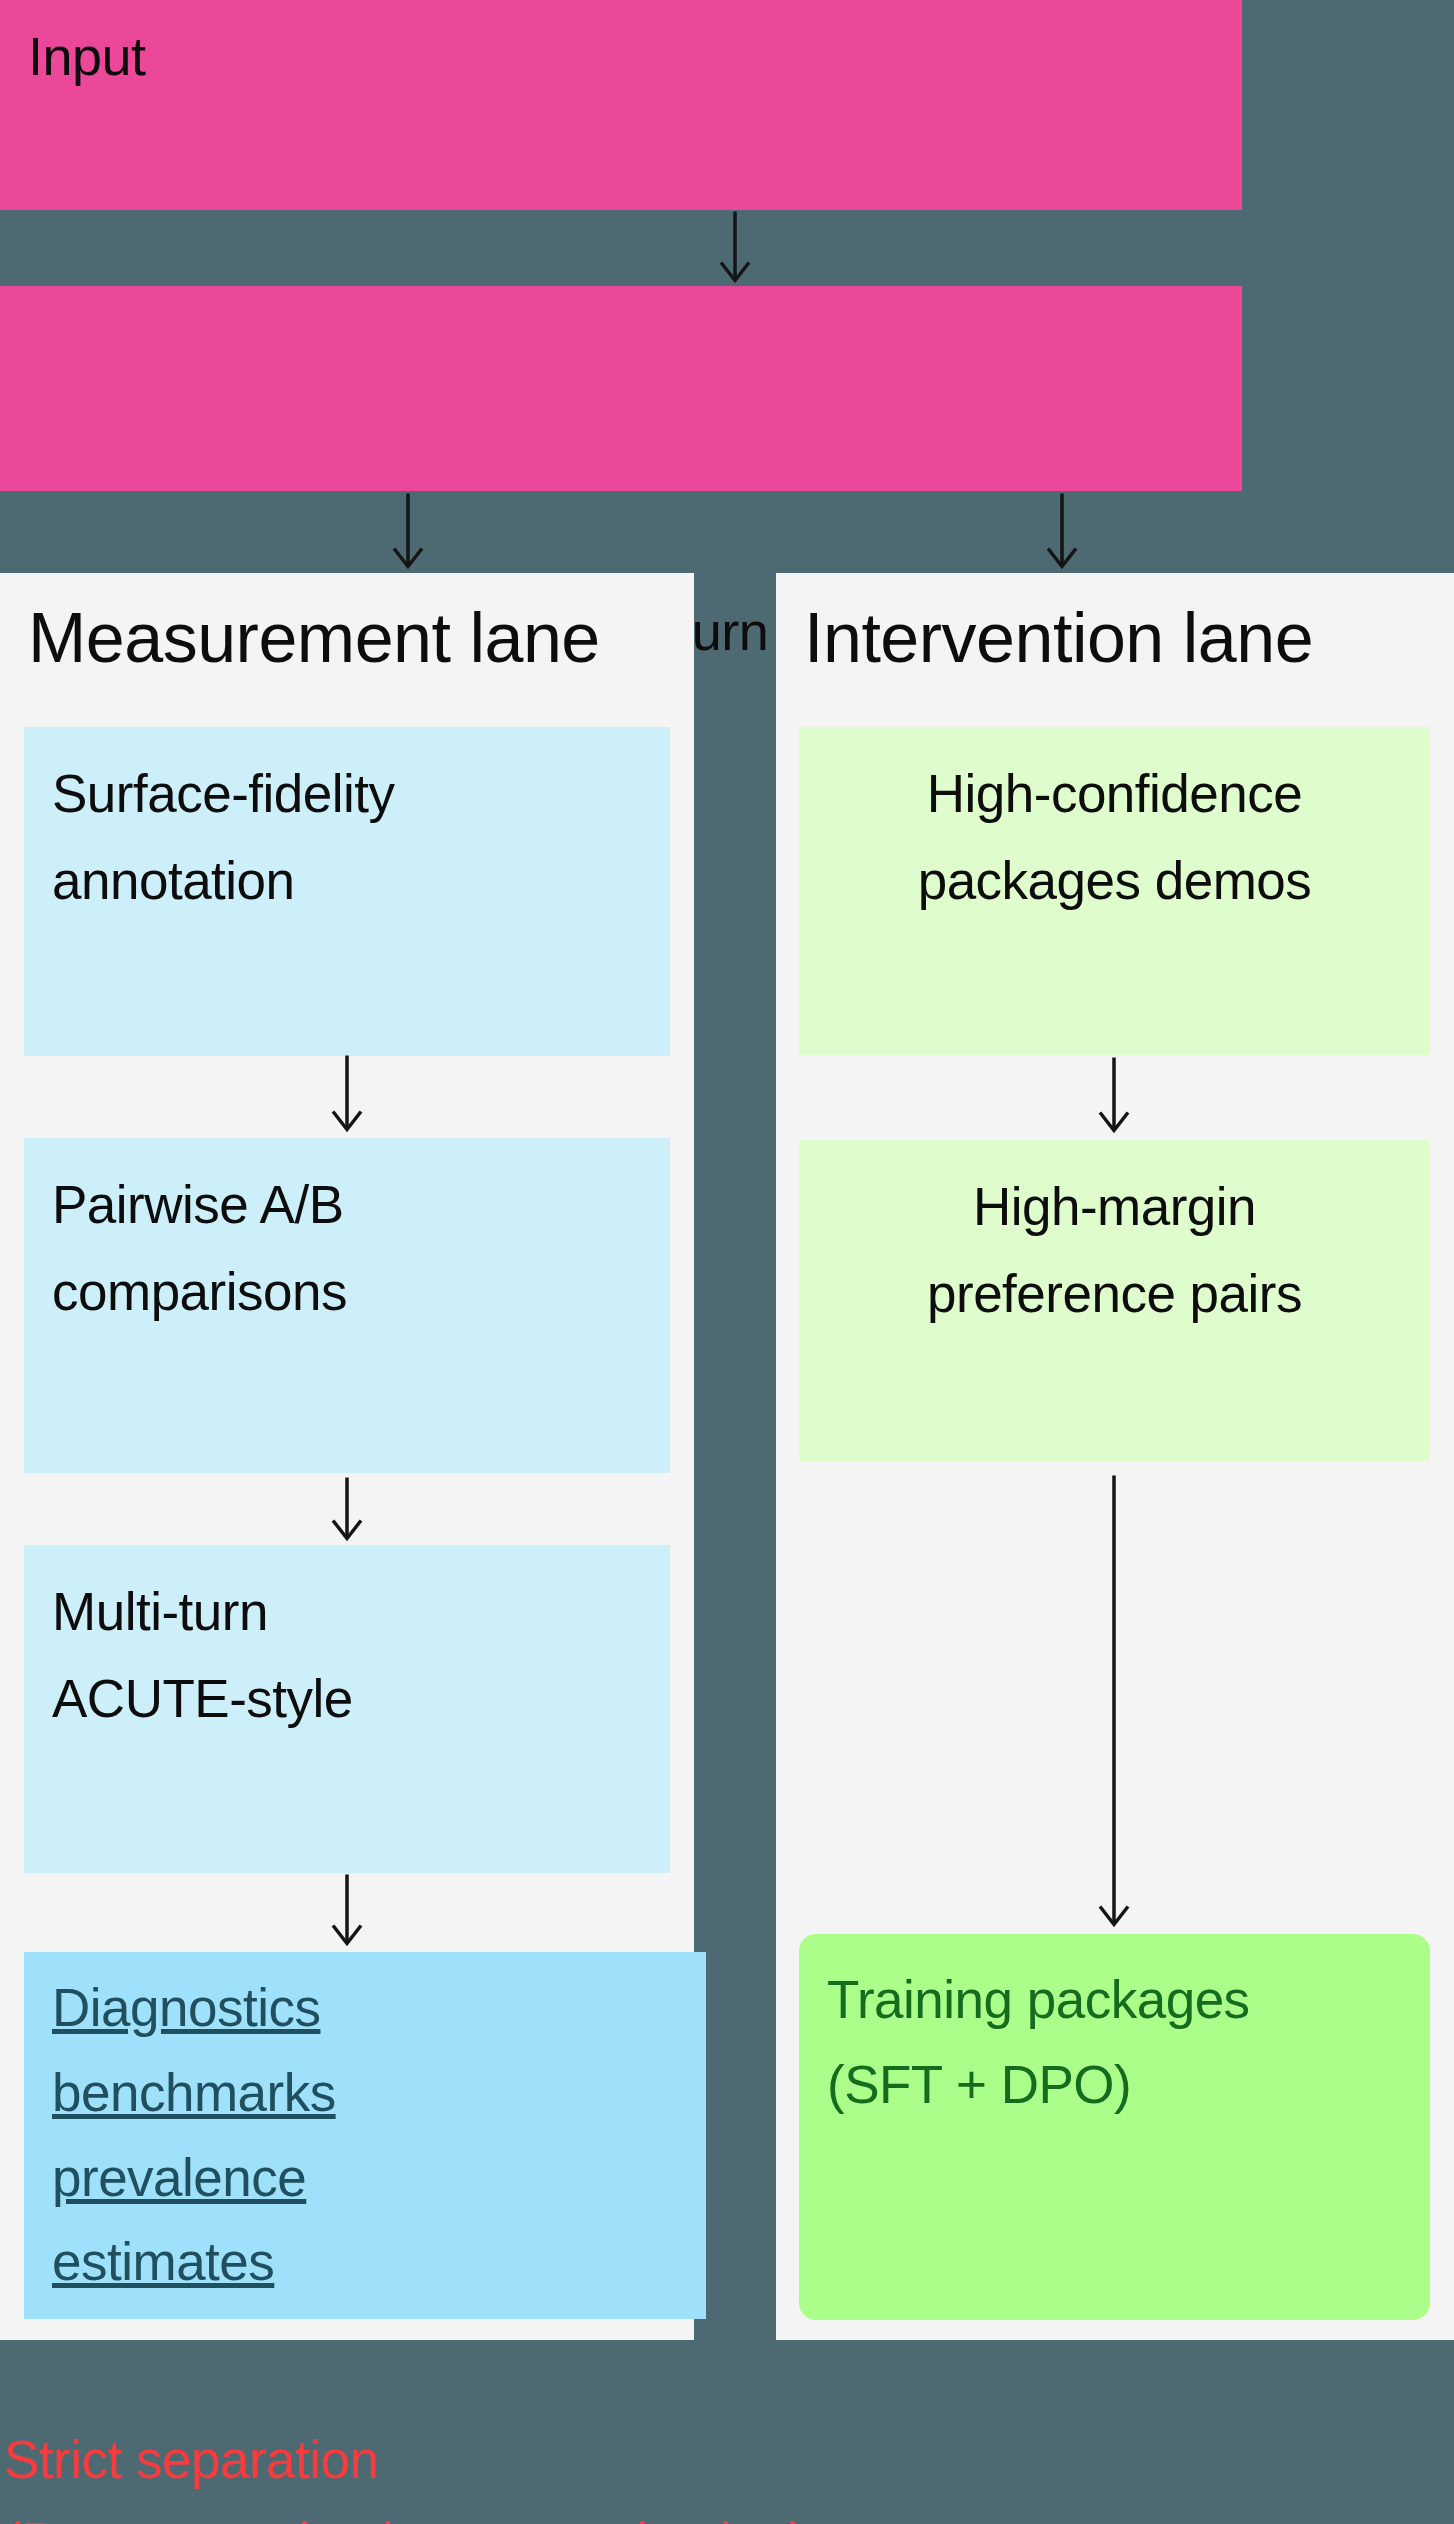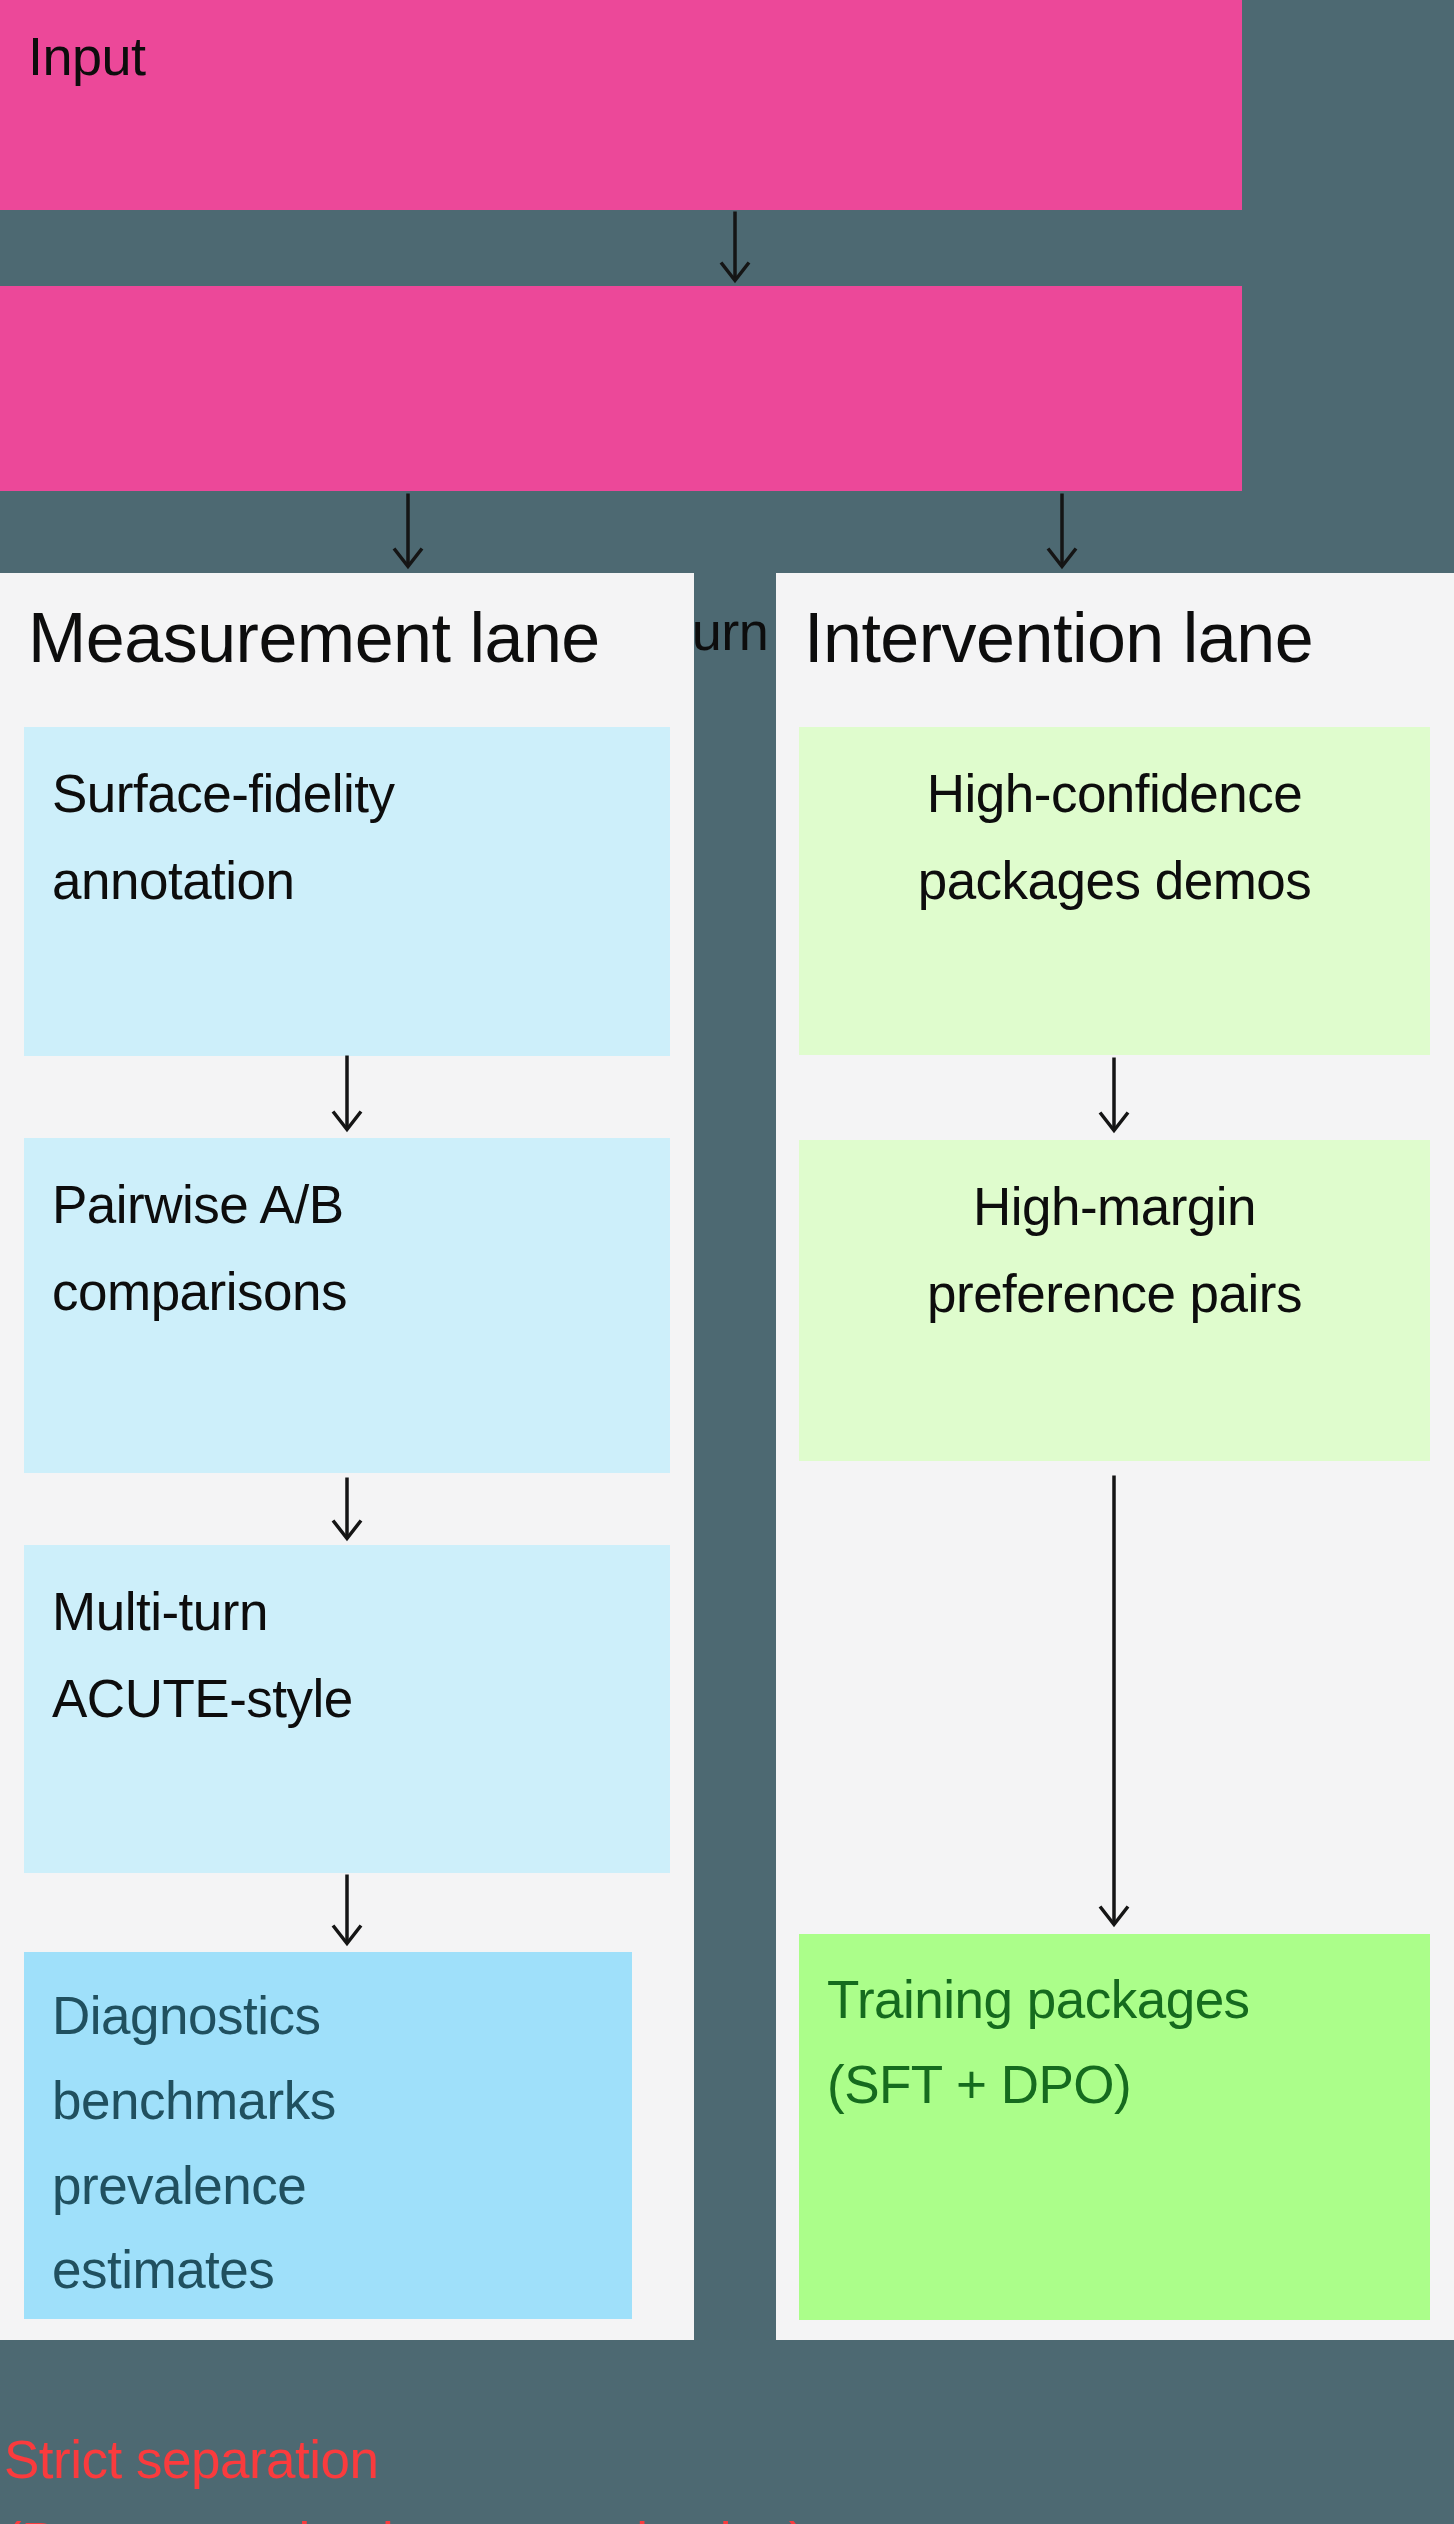--- a/index.html
+++ b/index.html
@@ -154,21 +154,21 @@
     <div class="node-line">ACUTE-style</div>
   </div>
 
   <div class="arrow" style="left:327px; top:1874px; height:74px;">
     <svg width="40" height="74" viewBox="0 0 80 146">
       <line x1="40" y1="0" x2="40" y2="136"></line>
       <polyline points="12,102 40,138 68,102"></polyline>
     </svg>
   </div>
 
-  <div class="node node-blue-strong node-compact" style="left:24px; top:1952px; width:608px; height:367px; padding-top:22px;">
+  <div class="node node-blue-strong node-compact" style="left:24px; top:1952px; width:682px; height:367px; padding-top:14px;text-decoration:underline;">
     <div class="node-line">Diagnostics</div>
     <div class="node-line">benchmarks</div>
     <div class="node-line">prevalence</div>
     <div class="node-line">estimates</div>
   </div>
 
   <div class="node node-green" style="left:799px; top:727px; width:631px; height:328px;">
     <div class="node-line">High-confidence</div>
     <div class="node-line">packages demos</div>
   </div>
@@ -185,21 +185,21 @@
     <div class="node-line">preference pairs</div>
   </div>
 
   <div class="arrow" style="left:1094px; top:1473px; height:458px;">
     <svg width="40" height="458" viewBox="0 0 80 906">
       <line x1="40" y1="0" x2="40" y2="896"></line>
       <polyline points="12,862 40,898 68,862"></polyline>
     </svg>
   </div>
 
-  <div class="node node-green-strong" style="left:799px; top:1934px; width:631px; height:386px;">
+  <div class="node node-green-strong" style="left:799px; top:1934px; width:631px; height:386px;border-radius:17px;">
     <div class="node-line">Training packages</div>
     <div class="node-line">(SFT + DPO)</div>
   </div>
 
   <div class="footer-note">
     <div class="node-line">Strict separation</div>
     <div class="node-line">(Prevent evaluation contamination)</div>
   </div>
 
 </div>

